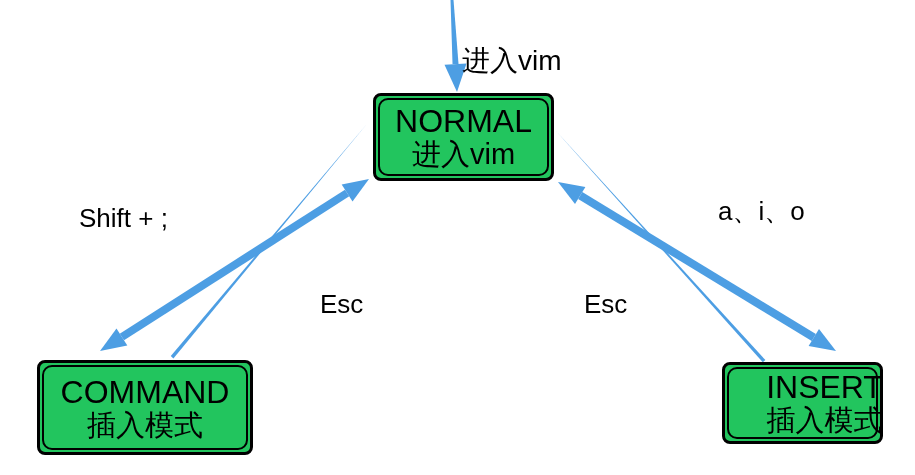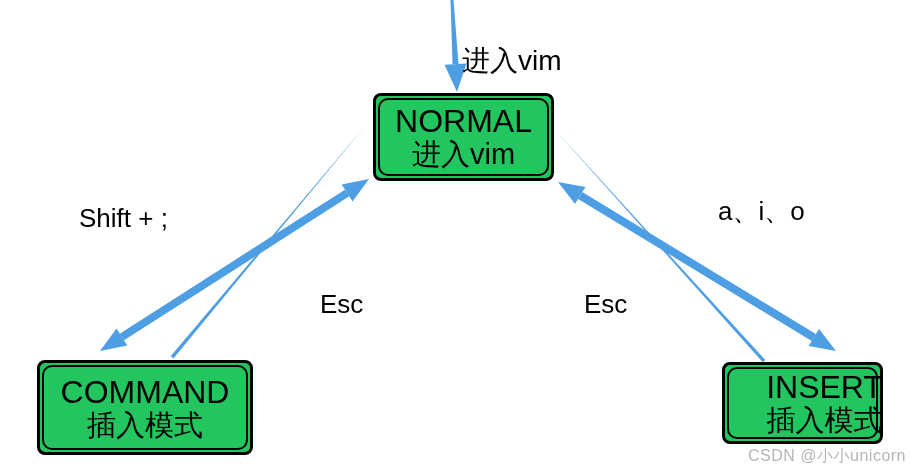--- a/index.html
+++ b/index.html
@@ -70,14 +70,13 @@
     <div class="node-title">INSERT</div>
     <div class="node-sub">插入模式</div>
   </div>
 
   <div class="lbl" id="lbl-enter">进入vim</div>
   <div class="lbl" id="lbl-shift">Shift + ;</div>
   <div class="lbl" id="lbl-esc-left">Esc</div>
   <div class="lbl" id="lbl-esc-right">Esc</div>
   <div class="lbl" id="lbl-aio">a、i、o</div>
 
-  <div class="watermark">CSDN @小小unicorn</div>
 </div>
 
 </body></html>

